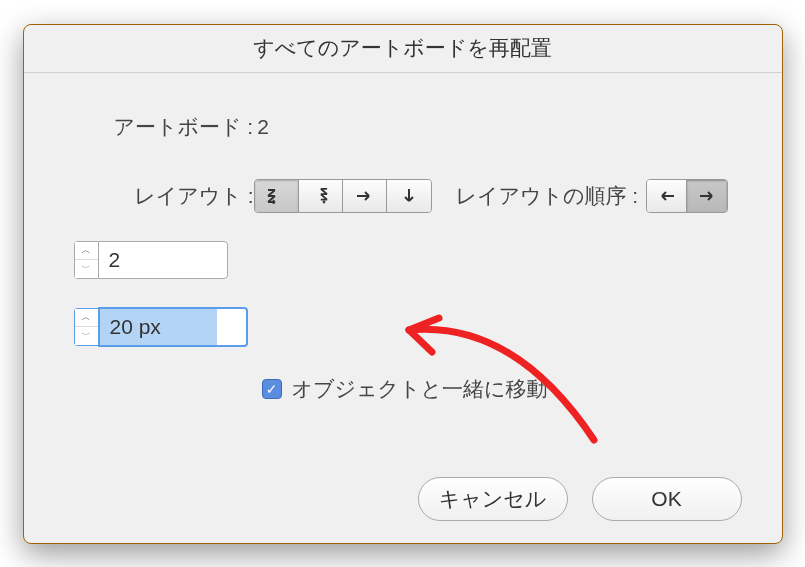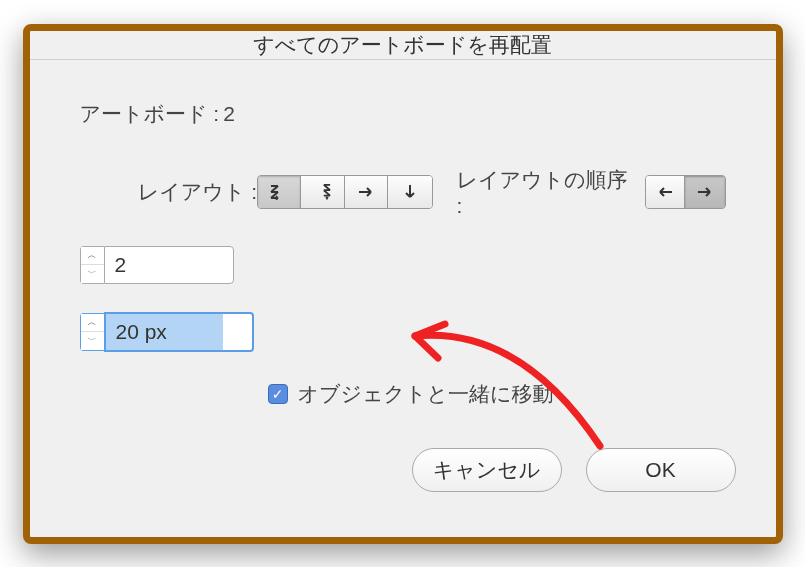--- a/index.html
+++ b/index.html
@@ -9,21 +9,21 @@
       display: flex;
       align-items: center;
       justify-content: center;
       width: 805px;
       height: 567px;
     }
     .dialog {
       width: 760px;
       height: 520px;
       background: #f0f0f0;
-      border: 7px solid #a16207;
+      border: 1px solid #a16207;
       border-radius: 8px;
       box-shadow: 0 10px 30px rgba(0,0,0,0.4);
       display: flex;
       flex-direction: column;
       position: relative;
     }
     .titlebar {
       height: 48px;
       border-bottom: 1px solid #d0d0d0;
       display: flex;
@@ -43,20 +43,21 @@
       align-items: center;
       margin-bottom: 28px;
     }
     .label-col {
       width: 180px;
       text-align: right;
       padding-right: 0;
     }
     .count-row {
       margin-bottom: 38px;
+      margin-left: 40px;
     }
     .layout-buttons {
       display: flex;
       gap: 0;
       border: 1px solid #999;
       border-radius: 4px;
       overflow: hidden;
     }
     .layout-btn {
       width: 44px;
@@ -163,21 +164,21 @@
       align-items: center;
       justify-content: center;
       color: #fff;
       font-size: 14px;
       cursor: pointer;
     }
     .footer {
       display: flex;
       justify-content: flex-end;
       gap: 24px;
-      padding: 20px 40px 47px;
+      padding: 20px 40px 22px;
     }
     .btn {
       min-width: 150px;
       height: 44px;
       border-radius: 22px;
       border: 1px solid #aaa;
       background: linear-gradient(#fff, #f0f0f0);
       font-size: 21px;
       color: #333;
       cursor: pointer;

